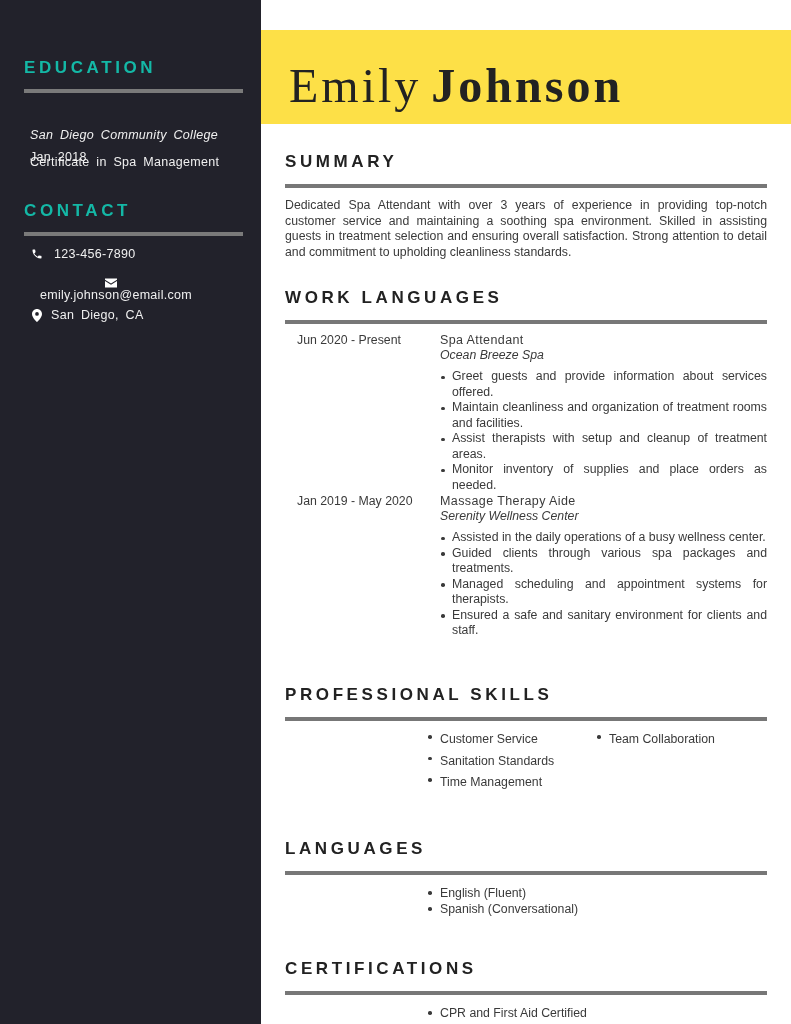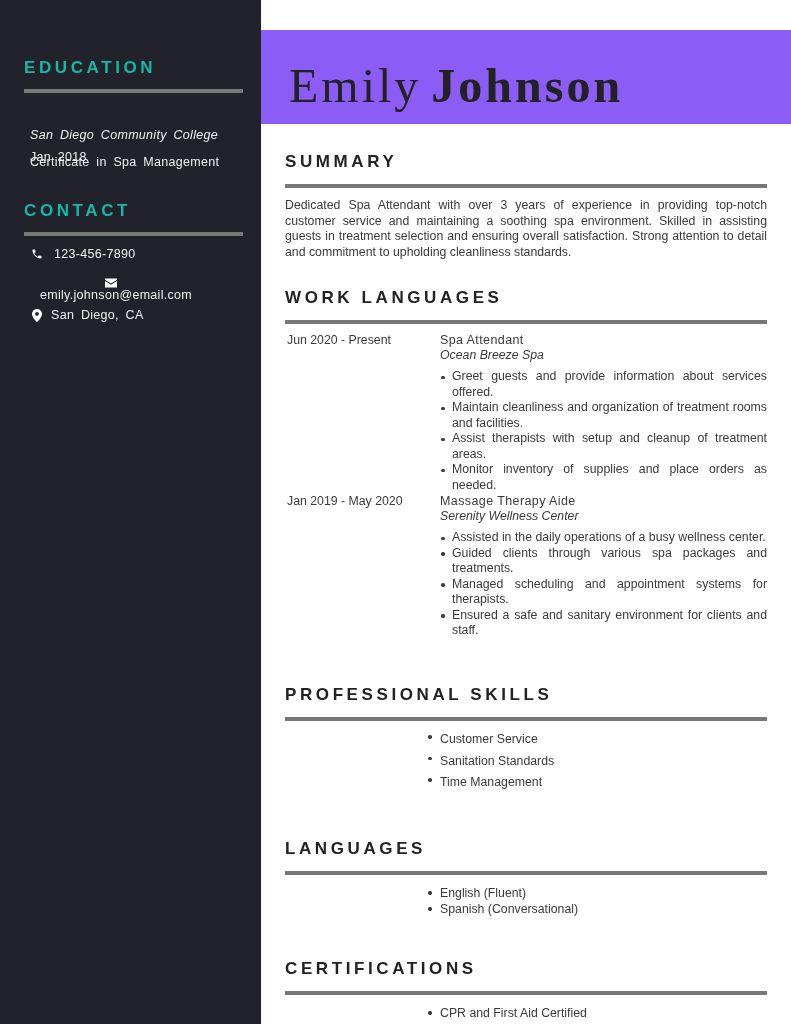--- a/index.html
+++ b/index.html
@@ -21,41 +21,41 @@
   .side-rule { height: 4px; background: #7a7a7a; margin-top: 10px; }
   .side-text { font-size: 12.5px; color: #f0f0f0; padding-left: 6px; word-spacing: 3px; letter-spacing: 0.3px; }
   .edu-line { position: absolute; left: 6px; white-space: nowrap; }
   .italic { font-style: italic; }
   .contact-row { position: absolute; left: 6px; display: flex; align-items: center; white-space: nowrap; }
   .contact-row svg { display: block; }
   .icon-wrap { width: 14px; display: inline-flex; justify-content: center; }
 
   .header-band {
     position: absolute; left: 261px; top: 30px; width: 530px; height: 94px;
-    background: #8b5cf6;
+    background: #fde047;
   }
   .name {
     position: absolute; left: 28px; top: 28px;
     font-family: "Liberation Serif", serif; font-size: 48px; color: #222222;
     letter-spacing: 3px; white-space: nowrap; line-height: 56px;
   }
   .name .first { font-weight: normal; }
   .name .last { font-weight: bold; margin-left: 10px; }
 
   .main { position: absolute; left: 285px; width: 482px; }
   .sec-title {
     font-weight: bold; font-size: 17px; letter-spacing: 3.6px; color: #222222;
     margin: 0; height: 22px; line-height: 22px;
   }
   .sec-rule { height: 4px; background: #777777; margin-top: 11px; }
   .body-text {
     font-size: 12.3px; color: #3a3a3a; line-height: 15.5px; text-align: justify;
   }
   .job { position: absolute; left: 0; width: 482px; }
-  .job-date { position: absolute; left: 2px; top: 0; font-size: 12.3px; color: #3a3a3a; white-space: nowrap; }
+  .job-date { position: absolute; left: 12px; top: 0; font-size: 12.3px; color: #3a3a3a; white-space: nowrap; }
   .job-title { position: absolute; left: 155px; top: 0; font-size: 12.5px; color: #3a3a3a; letter-spacing: 0.4px; white-space: nowrap; }
   .job-company { position: absolute; left: 155px; top: 15px; font-size: 12.3px; color: #3a3a3a; font-style: italic; white-space: nowrap; }
   .job-bullets {
     position: absolute; left: 155px; top: 36px; width: 327px;
     margin: 0; padding: 0; list-style: none;
   }
   .job-bullets li {
     position: relative; padding-left: 12px; font-size: 12.3px; color: #3a3a3a;
     line-height: 15.5px; text-align: justify;
   }
@@ -165,20 +165,21 @@
 <section class="main" style="top:684px;">
   <h2 class="sec-title">PROFESSIONAL SKILLS</h2>
   <div class="sec-rule"></div>
   <div style="position:relative;height:70px;margin-top:8px;">
     <ul class="list skills-col" style="left:140px;">
       <li>Customer Service</li>
       <li>Sanitation Standards</li>
       <li>Time Management</li>
     </ul>
     <ul class="list skills-col" style="left:309px;">
+      <li>Team Collaboration</li>
     </ul>
   </div>
 </section>
 
 <section class="main" style="top:838px;">
   <h2 class="sec-title">LANGUAGES</h2>
   <div class="sec-rule"></div>
   <div style="position:relative;height:40px;margin-top:10px;">
     <ul class="list lang-list" style="left:140px;top:0;">
       <li>English (Fluent)</li>

